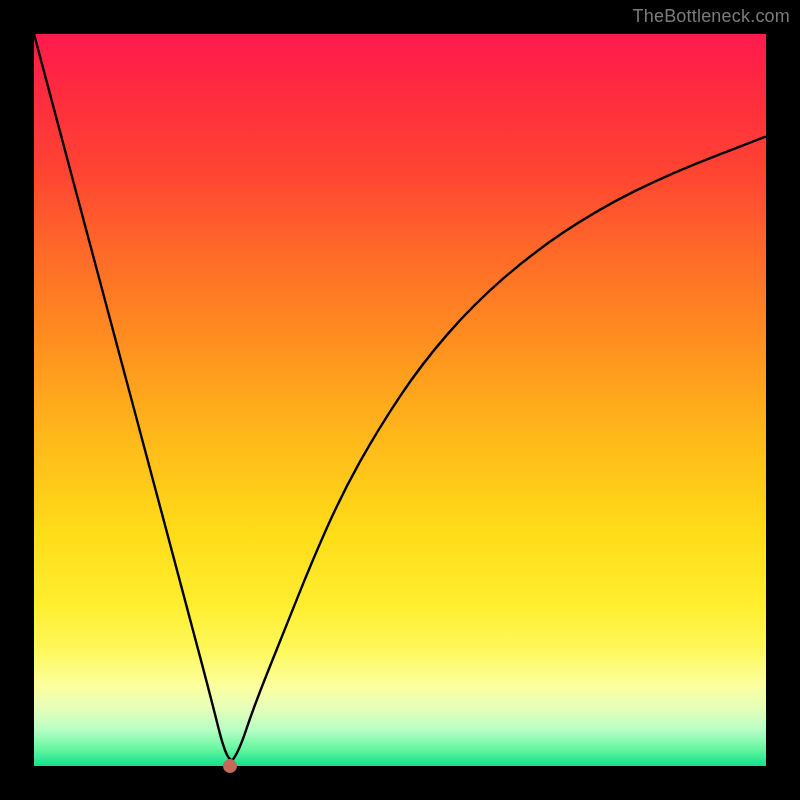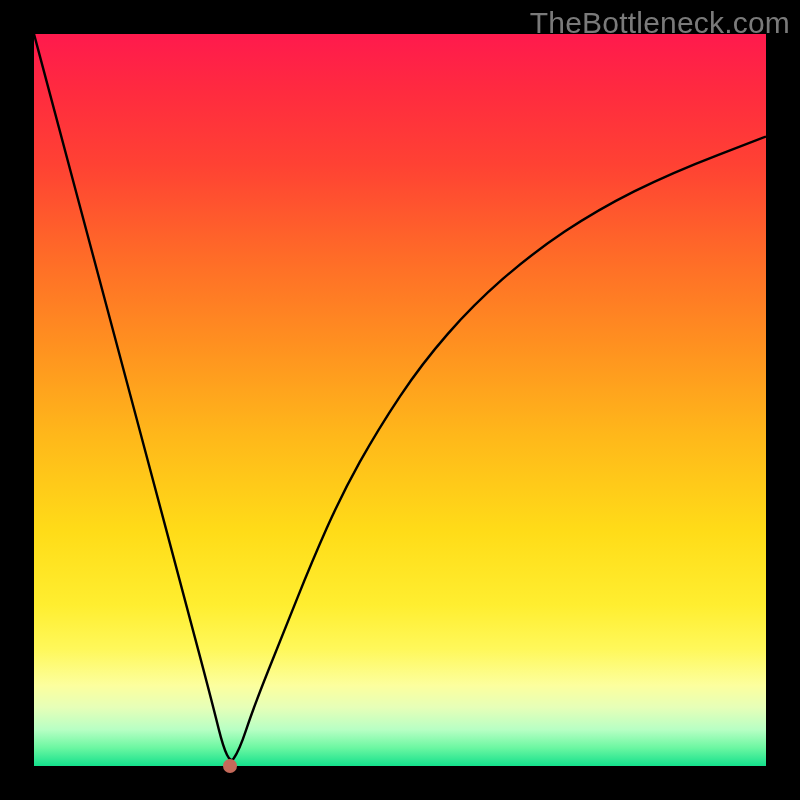--- a/index.html
+++ b/index.html
@@ -31,21 +31,21 @@
       #e6ffb8 92%,
       #b8ffc4 95%,
       #6cf7a2 97.5%,
       #14e08c 100%);
   }
   .watermark {
     position: absolute;
     top: 6px;
     right: 10px;
     color: #7a7a7a;
-    font-size: 30px;
+    font-size: 18px;
     font-weight: 400;
     letter-spacing: 0.2px;
   }
   svg.curve {
     position: absolute;
     inset: 0;
     width: 100%;
     height: 100%;
   }
   .dot {

